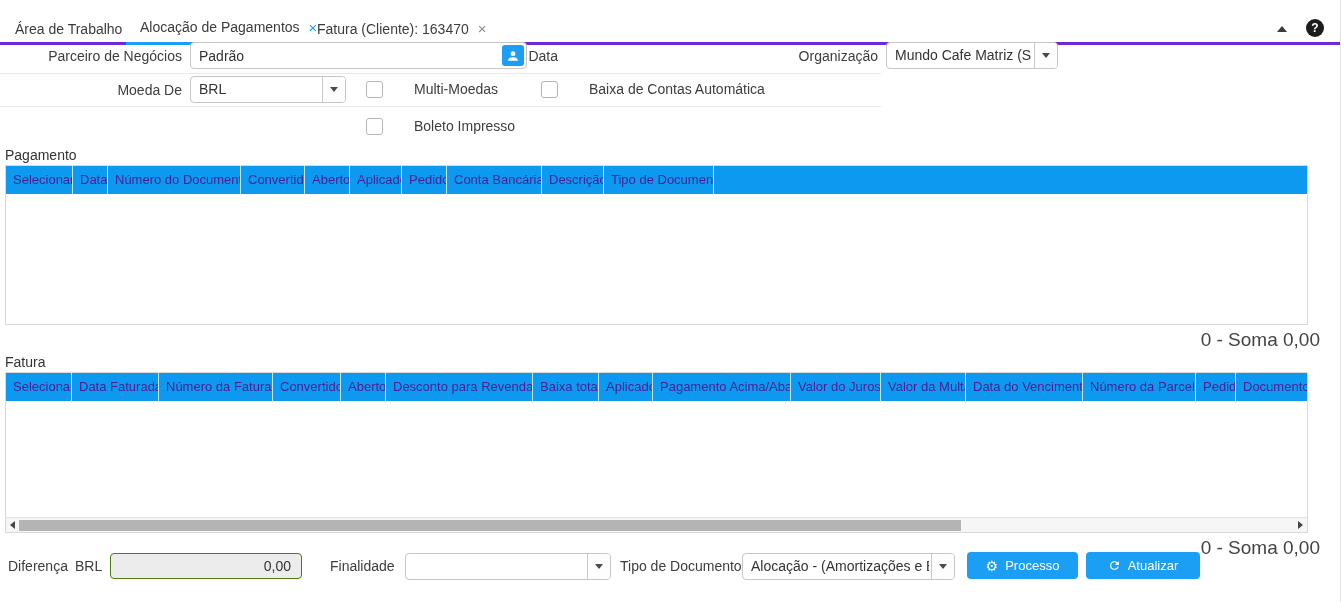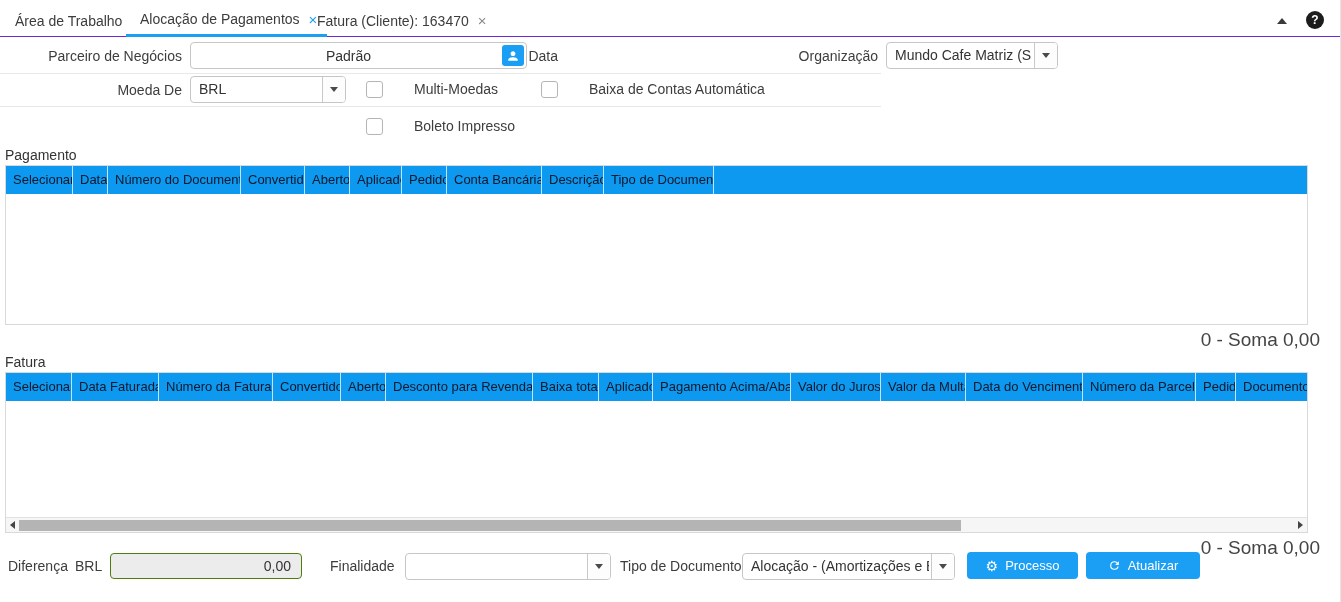--- a/index.html
+++ b/index.html
@@ -2,60 +2,60 @@
 <html style="--accent: #1b9ff5; --header-blue: #0e99f0;"><head>
 <meta charset="utf-8">
 <style>
   * { box-sizing: border-box; margin: 0; padding: 0; }
   html,body { background:#fff; }
   body { font-family: "Liberation Sans", sans-serif; font-size:14px; color:#383838; }
   .app { position:relative; width:1341px; height:602px; background:#fff; overflow:hidden;
          border-right:1px solid #e5e5e5; }
 
   
-  .tabbar { position:absolute; top:4px; left:0; width:1341px; height:33px;
-            border-bottom:1px solid #6d28d9; background:#fff; }
+  .tabbar { position:absolute; top:12px; left:0; width:1341px; height:33px;
+            border-bottom:3px solid #6d28d9; background:#fff; }
   .tab { position:absolute; top:0; height:33px; line-height:31px; color:#3c3c3c;
          white-space:nowrap; cursor:default; display:flex; align-items:center; }
   .tab .lbl { line-height:30px; }
   .tab-close { margin-left:9px; font-size:15px; color:#8a8a8a; line-height:1; cursor:pointer; }
   .tab.active { border-bottom:3px solid var(--accent);align-items:center; }
   .tab.active .tab-close { color: var(--accent); }
   .tabbar-caret { position:absolute; left:1277px; top:14px; width:0; height:0;
                   border-left:5px solid transparent; border-right:5px solid transparent;
                   border-bottom:6px solid #3a3a3a; cursor:pointer; }
   .help-btn { position:absolute; left:1306px; top:7px; width:18px; height:18px; border-radius:50%;
               background:#1c1c1c; color:#fff; font-weight:bold; font-size:12px; text-align:center;
               line-height:18px; cursor:pointer; }
 
   
   .flabel { position:absolute; height:28px; line-height:28px; text-align:right; color:#3d3d3d; white-space:nowrap; }
   .field { position:absolute; height:27px; border:1px solid #c6c6c6; border-radius:4px; background:#fff; }
   .field input { position:absolute; left:0; top:0; width:100%; height:100%; border:none; outline:none;
-                 background:transparent; font:inherit; color:#333; padding:0 28px 0 8px;text-align:center; }
+                 background:transparent; font:inherit; color:#333; padding:0 28px 0 8px; }
   .sq-btn { position:absolute; right:2px; top:2px; width:22px; height:21px; border-radius:3px;
             background:var(--accent); display:flex; align-items:center; justify-content:center; cursor:pointer; }
   .combo { position:absolute; height:27px; border:1px solid #c6c6c6; border-radius:4px; background:#fff; }
   .combo .val { position:absolute; left:8px; right:25px; top:0; height:25px; line-height:25px;
                 color:#333; white-space:nowrap; overflow:hidden; }
   .combo .arrow-seg { position:absolute; right:0; top:0; width:23px; height:25px;
                       border-left:1px solid #c9c9c9; border-radius:0 3px 3px 0; background:#fdfdfd;
                       display:flex; align-items:center; justify-content:center; cursor:pointer; }
   .tri-down { width:0; height:0; border-left:4px solid transparent; border-right:4px solid transparent;
               border-top:5px solid #4a4a4a; }
   .divider { position:absolute; left:0; width:881px; border-bottom:1px solid #e9e9e9; }
   .checkbox { position:absolute; width:17px; height:17px; border:1px solid #b5b5b5; border-radius:3px;
               background:#fff; cursor:pointer; }
   .cb-label { position:absolute; height:17px; line-height:17px; color:#3d3d3d; white-space:nowrap;margin-left:24px; }
 
   
   .section-title { position:absolute; left:5px; color:#333; }
   .gridtable { position:absolute; left:5px; width:1303px; border:1px solid #d9d9d9; background:#fff; overflow:hidden; }
   .thead { display:flex; height:28px; background:var(--header-blue); overflow:hidden; }
-  .thead .th { flex:0 0 auto; color:#0f172a; font-size:13px; line-height:28px; padding-left:7px;
+  .thead .th { flex:0 0 auto; color:#4c1d95; font-size:13px; line-height:28px; padding-left:7px;
                border-right:1px solid rgba(255,255,255,.75); white-space:nowrap; overflow:hidden; }
   .tbody { position:absolute; left:0; right:0; background:#fff; }
   .soma { position:absolute; right:20px; font-size:19px; color:#444; white-space:nowrap; }
 
   .t-pag .c0{width:67px}.t-pag .c1{width:35px}.t-pag .c2{width:133px}.t-pag .c3{width:64px}
   .t-pag .c4{width:45px}.t-pag .c5{width:52px}.t-pag .c6{width:45px}.t-pag .c7{width:95px}
   .t-pag .c8{width:62px}.t-pag .c9{width:110px}
   .t-fat .c0{width:66px}.t-fat .c1{width:87px}.t-fat .c2{width:114px}.t-fat .c3{width:68px}
   .t-fat .c4{width:45px}.t-fat .c5{width:147px}.t-fat .c6{width:66px}.t-fat .c7{width:54px}
   .t-fat .c8{width:138px}.t-fat .c9{width:90px}.t-fat .c10{width:85px}.t-fat .c11{width:117px}

